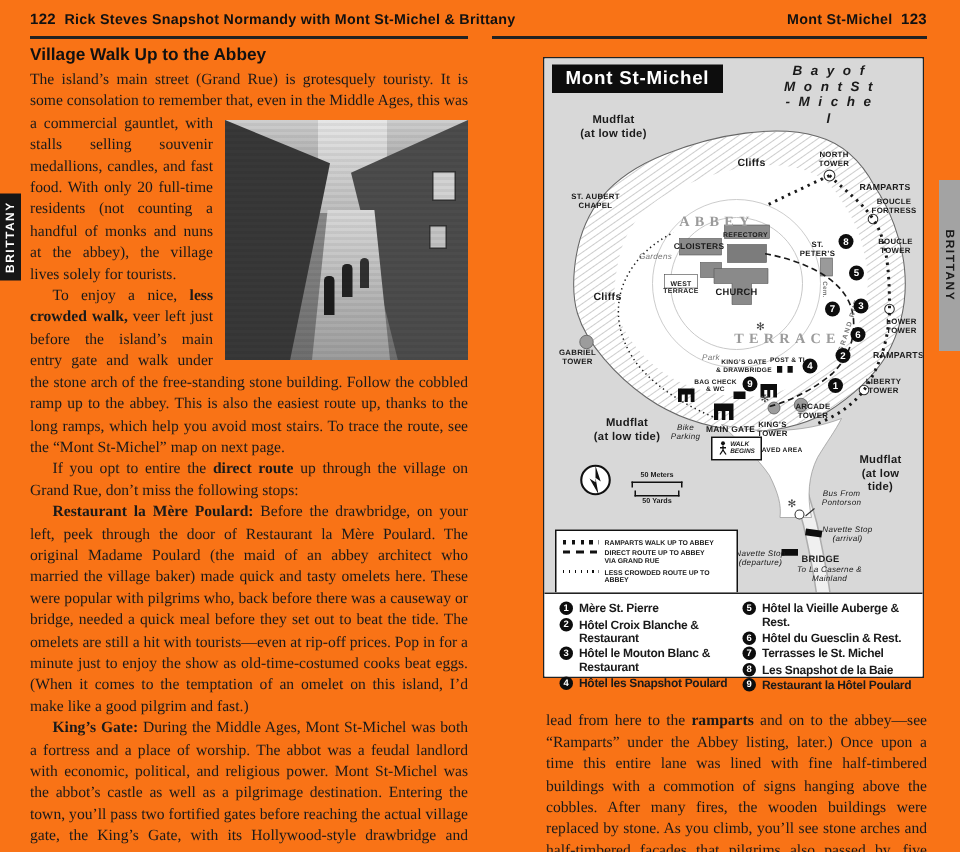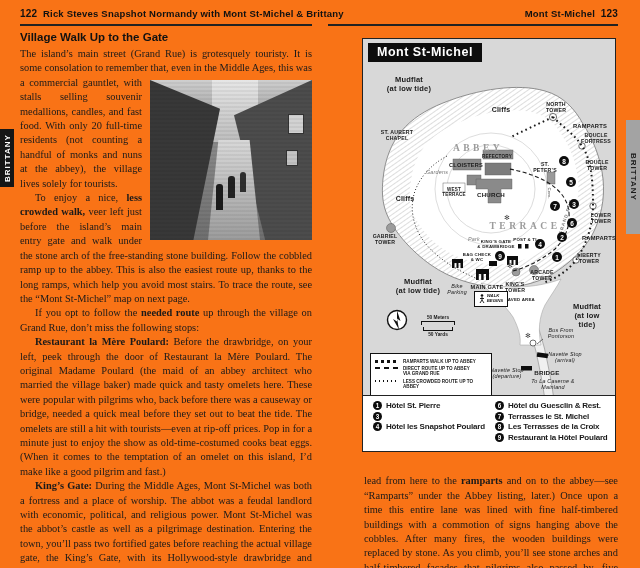--- a/index.html
+++ b/index.html
@@ -99,39 +99,39 @@
 
 <div id="spread">
 
   <div class="pg-header" style="left:20px;">
     <span class="pg-num">122</span>&nbsp;&nbsp;<span>Rick Steves Snapshot Normandy with Mont St-Michel &amp; Brittany</span>
   </div>
   <div class="hdr-rule" style="left:20px;width:292px;"></div>
 
   <div class="tab tab-left">BRITTANY</div>
 
-  <div class="sec-title">Village Walk Up to the Gate</div>
+  <div class="sec-title">Village Walk Up to the Abbey</div>
 
   <div id="body-text">
     <div class="float-spacer"></div>
     <div id="photo">
       <div class="sky"></div>
       <div class="bldg-l"></div>
       <div class="bldg-r"></div>
       <div class="street"></div>
       <div class="sign1"></div>
       <div class="sign2"></div>
       <div class="p1"></div>
       <div class="p2"></div>
       <div class="p3"></div>
       <div class="tex"></div>
     </div>
     <p><span>The island’s main street (Grand Rue) is grotesquely touristy. It is some consolation to remember that, even in the Middle Ages, this was a commercial gauntlet, with stalls selling souvenir medallions, candles, and fast food. With only 20 full-time residents (not counting a handful of monks and nuns at the abbey), the village lives solely for tourists.</span></p>
     <p class="ind"><span>To enjoy a nice, </span><span class="b">less crowded walk,</span><span> veer left just before the island’s main entry gate and walk under the stone arch of the free-standing stone building. Follow the cobbled ramp up to the abbey. This is also the easiest route up, thanks to the long ramps, which help you avoid most stairs. To trace the route, see the “Mont St-Michel” map on next page.</span></p>
-    <p class="ind"><span>If you opt to follow the </span><span class="b">needed route</span><span> up through the village on Grand Rue, don’t miss the following stops:</span></p>
+    <p class="ind"><span>If you opt to entire the </span><span class="b">direct route</span><span> up through the village on Grand Rue, don’t miss the following stops:</span></p>
     <p class="ind"><span class="b">Restaurant la Mère Poulard:</span><span> Before the drawbridge, on your left, peek through the door of Restaurant la Mère Poulard. The original Madame Poulard (the maid of an abbey architect who married the village baker) made quick and tasty omelets here. These were popular with pilgrims who, back before there was a causeway or bridge, needed a quick meal before they set out to beat the tide. The omelets are still a hit with tourists—even at rip-off prices. Pop in for a minute just to enjoy the show as old-time-costumed cooks beat eggs. (When it comes to the temptation of an omelet on this island, I’d make like a good pilgrim and fast.)</span></p>
     <p class="ind"><span class="b">King’s Gate:</span><span> During the Middle Ages, Mont St-Michel was both a fortress and a place of worship. The abbot was a feudal landlord with economic, political, and religious power. Mont St-Michel was the abbot’s castle as well as a pilgrimage destination. Entering the town, you’ll pass two fortified gates before reaching the actual village gate, the King’s Gate, with its Hollywood-style drawbridge and portcullis. The old door has a tiny door within it, complete with a guard’s barred window. The other gates you passed were added for extra defensive credit. Imagine breaching the first gate and being surrounded by troops. The highest tides bring saltwater inside the lowest gate.</span></p>
 
   </div>
 
   <div class="pg-header" style="right:22px;">
     <span>Mont St-Michel</span>&nbsp;&nbsp;<span class="pg-num">123</span>
   </div>
   <div class="hdr-rule" style="left:328px;width:290px;"></div>
 
@@ -197,20 +197,22 @@
 
         <g>
           <rect x="174" y="314" width="11" height="4.5" fill="#0d0d0d" transform="rotate(8 179 316)"></rect>
           <rect x="158" y="327" width="11" height="4.5" fill="#0d0d0d"></rect>
           <circle cx="170" cy="304" r="3" fill="#fff" stroke="#333" stroke-width="0.7"></circle>
           <line x1="180" y1="300" x2="174" y2="305" stroke="#333" stroke-width="0.7"></line>
         </g>
       </svg>
 
       <div class="map-title">Mont St-Michel</div>
+      <div class="ml ml-bay" style="left:190px;top:24px;">B a y   o f
+M o n t   S t - M i c h e l</div>
       <div class="ml ml-big" style="left:46px;top:46px;">Mudflat
 (at low tide)</div>
       <div class="ml ml-big" style="left:55px;top:248px;">Mudflat
 (at low tide)</div>
       <div class="ml ml-big" style="left:224px;top:277px;">Mudflat
 (at low tide)</div>
       <div class="ml ml-cliffs" style="left:138px;top:71px;">Cliffs</div>
       <div class="ml ml-cliffs" style="left:42px;top:160px;">Cliffs</div>
       <div class="ml ml-area" style="left:115px;top:110px;">ABBEY</div>
       <div class="ml ml-area" style="left:162px;top:188px;">TERRACE</div>
@@ -316,42 +318,51 @@
             <span class="leg-ic leg-dot"></span>
             <span class="leg-lb">LESS CROWDED ROUTE UP TO ABBEY</span>
           </div>
         </div>
     </div>
 
     <div id="map-key">
       <div class="key-col" id="key-col1">
           <div class="key-row">
             <span class="key-num">1</span>
-            <span class="key-label">Hôtel St. Pierre</span>
+            <span class="key-label">Mère St. Pierre</span>
+          </div>
+          <div class="key-row">
+            <span class="key-num">2</span>
+            <span class="key-label">Hôtel Croix Blanche &amp; Restaurant</span>
           </div>
           <div class="key-row">
             <span class="key-num">3</span>
+            <span class="key-label">Hôtel le Mouton Blanc &amp; Restaurant</span>
           </div>
           <div class="key-row">
             <span class="key-num">4</span>
             <span class="key-label">Hôtel les Snapshot Poulard</span>
           </div>
         </div>
       <div class="key-col" id="key-col2">
           <div class="key-row">
+            <span class="key-num">5</span>
+            <span class="key-label">Hôtel la Vieille Auberge &amp; Rest.</span>
+          </div>
+          <div class="key-row">
             <span class="key-num">6</span>
             <span class="key-label">Hôtel du Guesclin &amp; Rest.</span>
           </div>
           <div class="key-row">
             <span class="key-num">7</span>
             <span class="key-label">Terrasses le St. Michel</span>
           </div>
           <div class="key-row">
             <span class="key-num">8</span>
-            <span class="key-label">Les Terrasses de la Croix</span>
+            <span class="key-label">Les Snapshot de la Baie</span>
           </div>
           <div class="key-row">
             <span class="key-num">9</span>
             <span class="key-label">Restaurant la Hôtel Poulard</span>
           </div>
         </div>
     </div>
   </div>
 
   <div id="closing">

